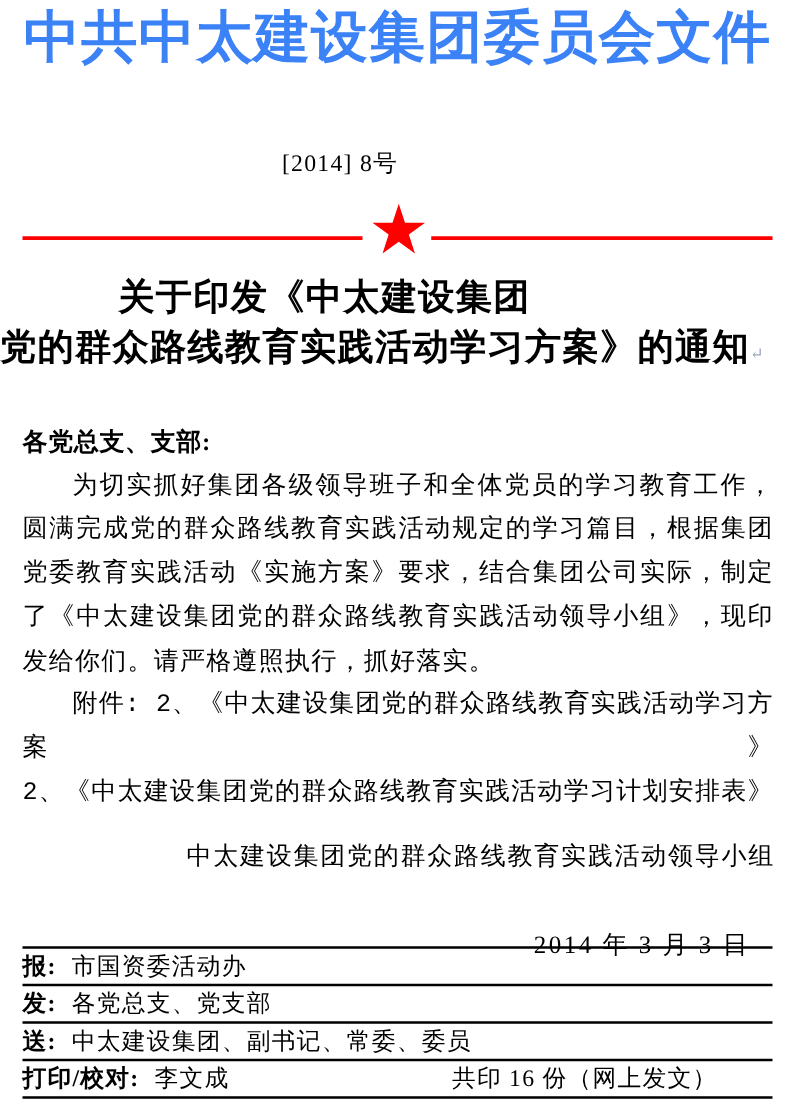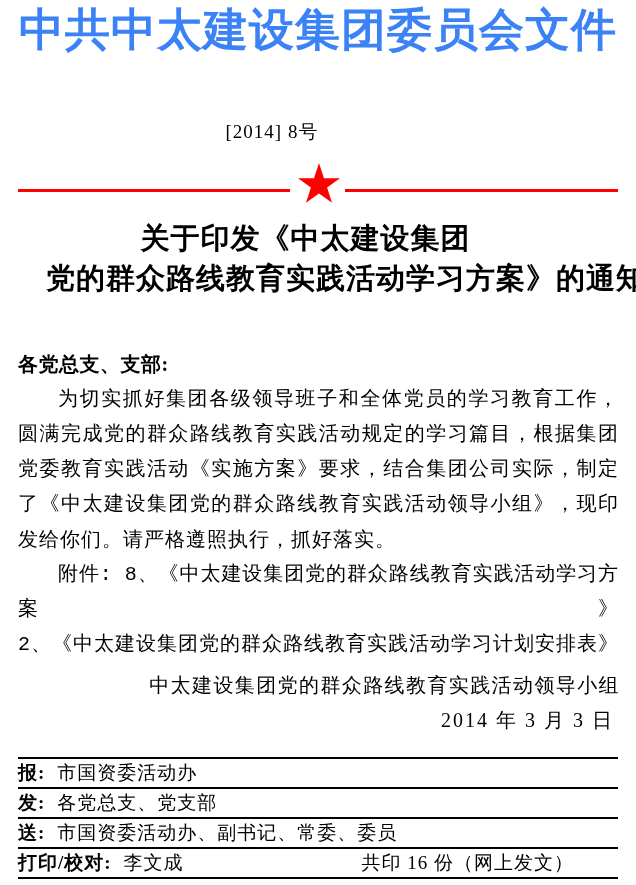--- a/index.html
+++ b/index.html
@@ -25,41 +25,41 @@
   .rule-row { position:absolute; top:160px; left:18px; width:600px; height:52px; }
   .rule-seg { position:absolute; top:29px; height:3px; background:#fe0000; }
   .rule-left  { left:0; width:272px; }
   .rule-right { right:0; width:273px; }
   .star-wrap { position:absolute; left:278px; top:1px; width:46px; height:48px; }
 
   
   .doc-title {
     position:absolute; top:218px; left:0; width:519px;
     text-align:center; font-weight:bold; font-size:29px; line-height:40px;
-    letter-spacing:1px; white-space:nowrap;padding-left:46px;
+    letter-spacing:1px; white-space:nowrap;
   }
   .return-mark { font-size:13px; color:#9aa8bc; font-weight:normal; letter-spacing:0; vertical-align:baseline; }
 
   
   .body-block {
-    position:absolute; top:347px; left:18px; width:600px;
+    position:absolute; top:337px; left:18px; width:600px;
     font-size:20px; line-height:35px;
   }
   .salutation { font-weight:bold; letter-spacing:0.5px; }
   .jline { text-align:justify; text-align-last:justify;font-family:Liberation Mono, monospace; }
   .indent { text-indent:2em; }
   .plainline { text-align:left; letter-spacing:1px; }
 
   
   .signature {
     position:absolute; top:668px; left:0; width:636px;
     text-align:right; font-size:20px; line-height:35px;
   }
   .sig-issuer { padding-right:16px; letter-spacing:1.4px; }
-  .sig-date   { padding-right:22px; letter-spacing:2px; }
+  .sig-date   { padding-right:36px; letter-spacing:2px;margin-top:36px; }
 
   
   .footer-table { position:absolute; top:757px; left:18px; width:600px; font-size:19px; }
   .frow {
     display:flex; align-items:center;
     border-top:2px solid #000000; height:26px; padding:1px 0;
     white-space:nowrap; letter-spacing:1px;
   }
   .frow:last-child { border-bottom:2px solid #000000; }
   .flabel { font-weight:bold; margin-right:12px; }
@@ -89,41 +89,41 @@
     <div><span>党的群众路线教育实践活动学习方案》的通知</span><span class="return-mark">↵</span></div>
   </div>
 
   <div class="body-block">
     <div class="salutation">各党总支、支部:</div>
     <div class="jline indent">为切实抓好集团各级领导班子和全体党员的学习教育工作，</div>
     <div class="jline">圆满完成党的群众路线教育实践活动规定的学习篇目，根据集团</div>
     <div class="jline">党委教育实践活动《实施方案》要求，结合集团公司实际，制定</div>
     <div class="jline">了《中太建设集团党的群众路线教育实践活动领导小组》，现印</div>
     <div class="plainline">发给你们。请严格遵照执行，抓好落实。</div>
-    <div class="jline indent">附件: 8、《中太建设集团党的群众路线教育实践活动学习方案》</div>
+    <div class="jline indent">附件: 2、《中太建设集团党的群众路线教育实践活动学习方案》</div>
     <div class="jline">2、《中太建设集团党的群众路线教育实践活动学习计划安排表》</div>
   </div>
 
   <div class="signature">
     <div class="sig-issuer">中太建设集团党的群众路线教育实践活动领导小组</div>
     <div class="sig-date">2014 年 3 月 3 日</div>
   </div>
 
   <div class="footer-table">
     <div class="frow">
       <span class="flabel">报:</span>
       <span class="fvalue">市国资委活动办</span>
     </div>
     <div class="frow">
       <span class="flabel">发:</span>
       <span class="fvalue">各党总支、党支部</span>
     </div>
     <div class="frow">
       <span class="flabel">送:</span>
-      <span class="fvalue">市国资委活动办、副书记、常委、委员</span>
+      <span class="fvalue">中太建设集团、副书记、常委、委员</span>
     </div>
     <div class="frow">
       <span class="flabel">打印/校对:</span>
       <span class="fvalue">李文成</span>
       <span class="fextra">共印 16 份（网上发文）</span>
     </div>
   </div>
 
 </div>
 

